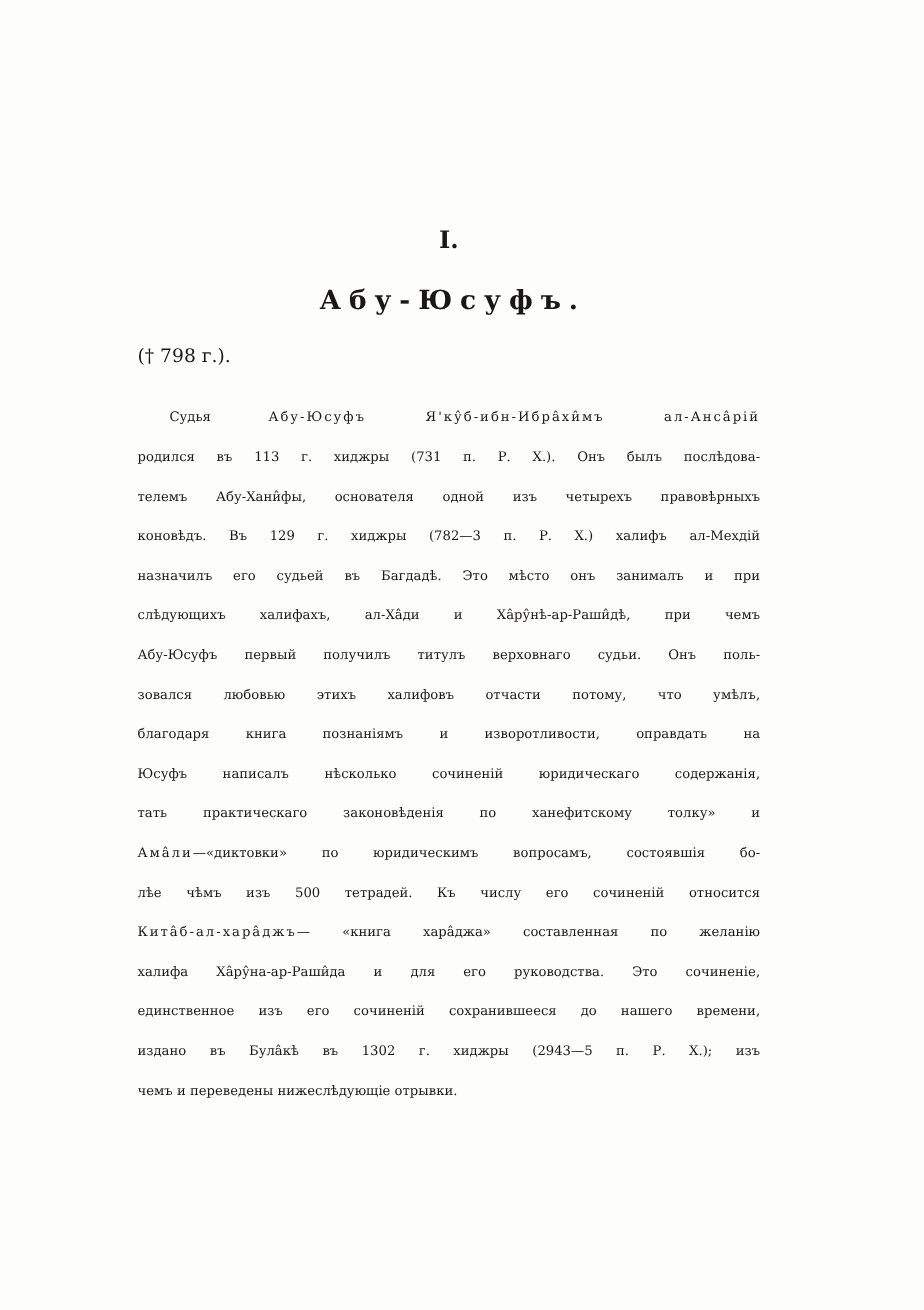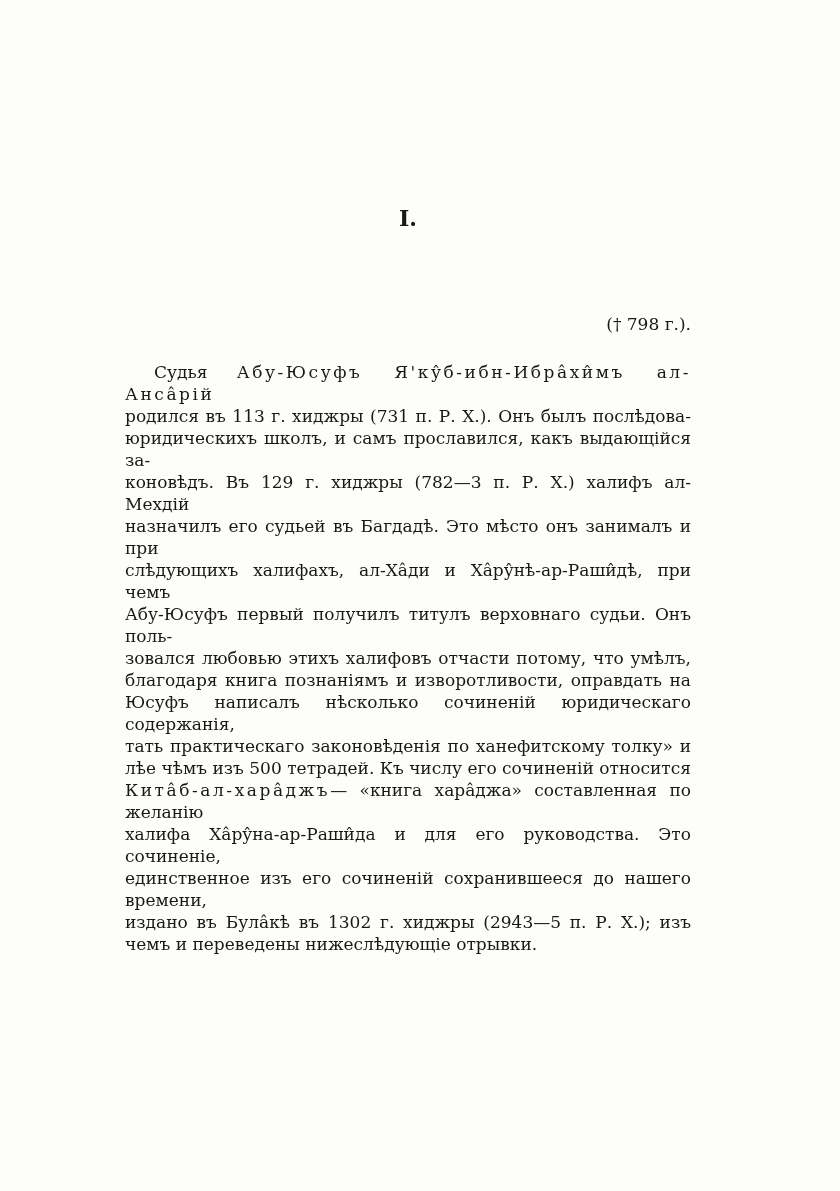--- a/index.html
+++ b/index.html
@@ -31,61 +31,63 @@
     top: 258px;
     text-align: center;
     font-size: 24px;
     font-weight: bold;
     letter-spacing: 0.30em;
     text-indent: 0.30em; 
     white-space: nowrap;
   }
   .date-note {
     top: 314px;
-    text-align: right;
+    text-align: left;
     font-size: 17px;
   }
   .body-text {
     top: 361px;
   }
   .paragraph { margin: 0; }
   .line {
-    font-size: 17px;
-    line-height: 22px;
+    font-size: 12px;
+    line-height: 36px;
     text-align: justify;
     text-align-last: justify;
     white-space: normal;
   }
   .line.indent { text-indent: 29px; }
   .line.last { text-align-last: left; }
   .sp { letter-spacing: 0.15em; }
   .reg { letter-spacing: 0; }
 </style>
 </head>
 <body>
 
 <div class="page">
   <div class="column section-number">I.</div>
 
+  <div class="column page-title">Абу-Юсуфъ.</div>
 
   <div class="column date-note">(† 798 г.).</div>
 
   <div class="column body-text" id="body-text">
       <div class="paragraph">
         <div class="line indent"><span class="reg">Судья </span><span class="sp">Абу-Юсуфъ Я'ку̂б-ибн-Ибрâхи̂мъ ал-Ансâрій</span></div>
         <div class="line"><span class="reg">родился въ 113 г. хиджры (731 п. Р. Х.). Онъ былъ послѣдова-</span></div>
-        <div class="line"><span class="reg">юридическихъ школъ, и самъ прославился, какъ выдающійся за-</span></div>
+        <div class="line"><span class="reg">телемъ Абу-Хани̂фы, основателя одной изъ четырехъ правовѣрныхъ</span></div>
         <div class="line"><span class="reg">коновѣдъ. Въ 129 г. хиджры (782—3 п. Р. Х.) халифъ ал-Мехдій</span></div>
         <div class="line"><span class="reg">назначилъ его судьей въ Багдадѣ. Это мѣсто онъ занималъ и при</span></div>
         <div class="line"><span class="reg">слѣдующихъ халифахъ, ал-Хâди и Хâру̂нѣ-ар-Раши̂дѣ, при чемъ</span></div>
         <div class="line"><span class="reg">Абу-Юсуфъ первый получилъ титулъ верховнаго судьи. Онъ поль-</span></div>
         <div class="line"><span class="reg">зовался любовью этихъ халифовъ отчасти потому, что умѣлъ,</span></div>
         <div class="line"><span class="reg">благодаря книга познаніямъ и изворотливости, оправдать на</span></div>
         <div class="line"><span class="reg">Юсуфъ написалъ нѣсколько сочиненій юридическаго содержанія,</span></div>
         <div class="line"><span class="reg">тать практическаго законовѣденія по ханефитскому толку» и</span></div>
+        <div class="line"><span class="sp">Амâли</span><span class="reg">—«диктовки» по юридическимъ вопросамъ, состоявшія бо-</span></div>
         <div class="line"><span class="reg">лѣе чѣмъ изъ 500 тетрадей. Къ числу его сочиненій относится</span></div>
         <div class="line"><span class="sp">Китâб-ал-харâджъ</span><span class="reg">— «книга харâджа» составленная по желанію</span></div>
         <div class="line"><span class="reg">халифа Хâру̂на-ар-Раши̂да и для его руководства. Это сочиненіе,</span></div>
         <div class="line"><span class="reg">единственное изъ его сочиненій сохранившееся до нашего времени,</span></div>
         <div class="line"><span class="reg">издано въ Булâкѣ въ 1302 г. хиджры (2943—5 п. Р. Х.); изъ</span></div>
         <div class="line last"><span class="reg">чемъ и переведены нижеслѣдующіе отрывки.</span></div>
       </div>
     </div>
 </div>
 

